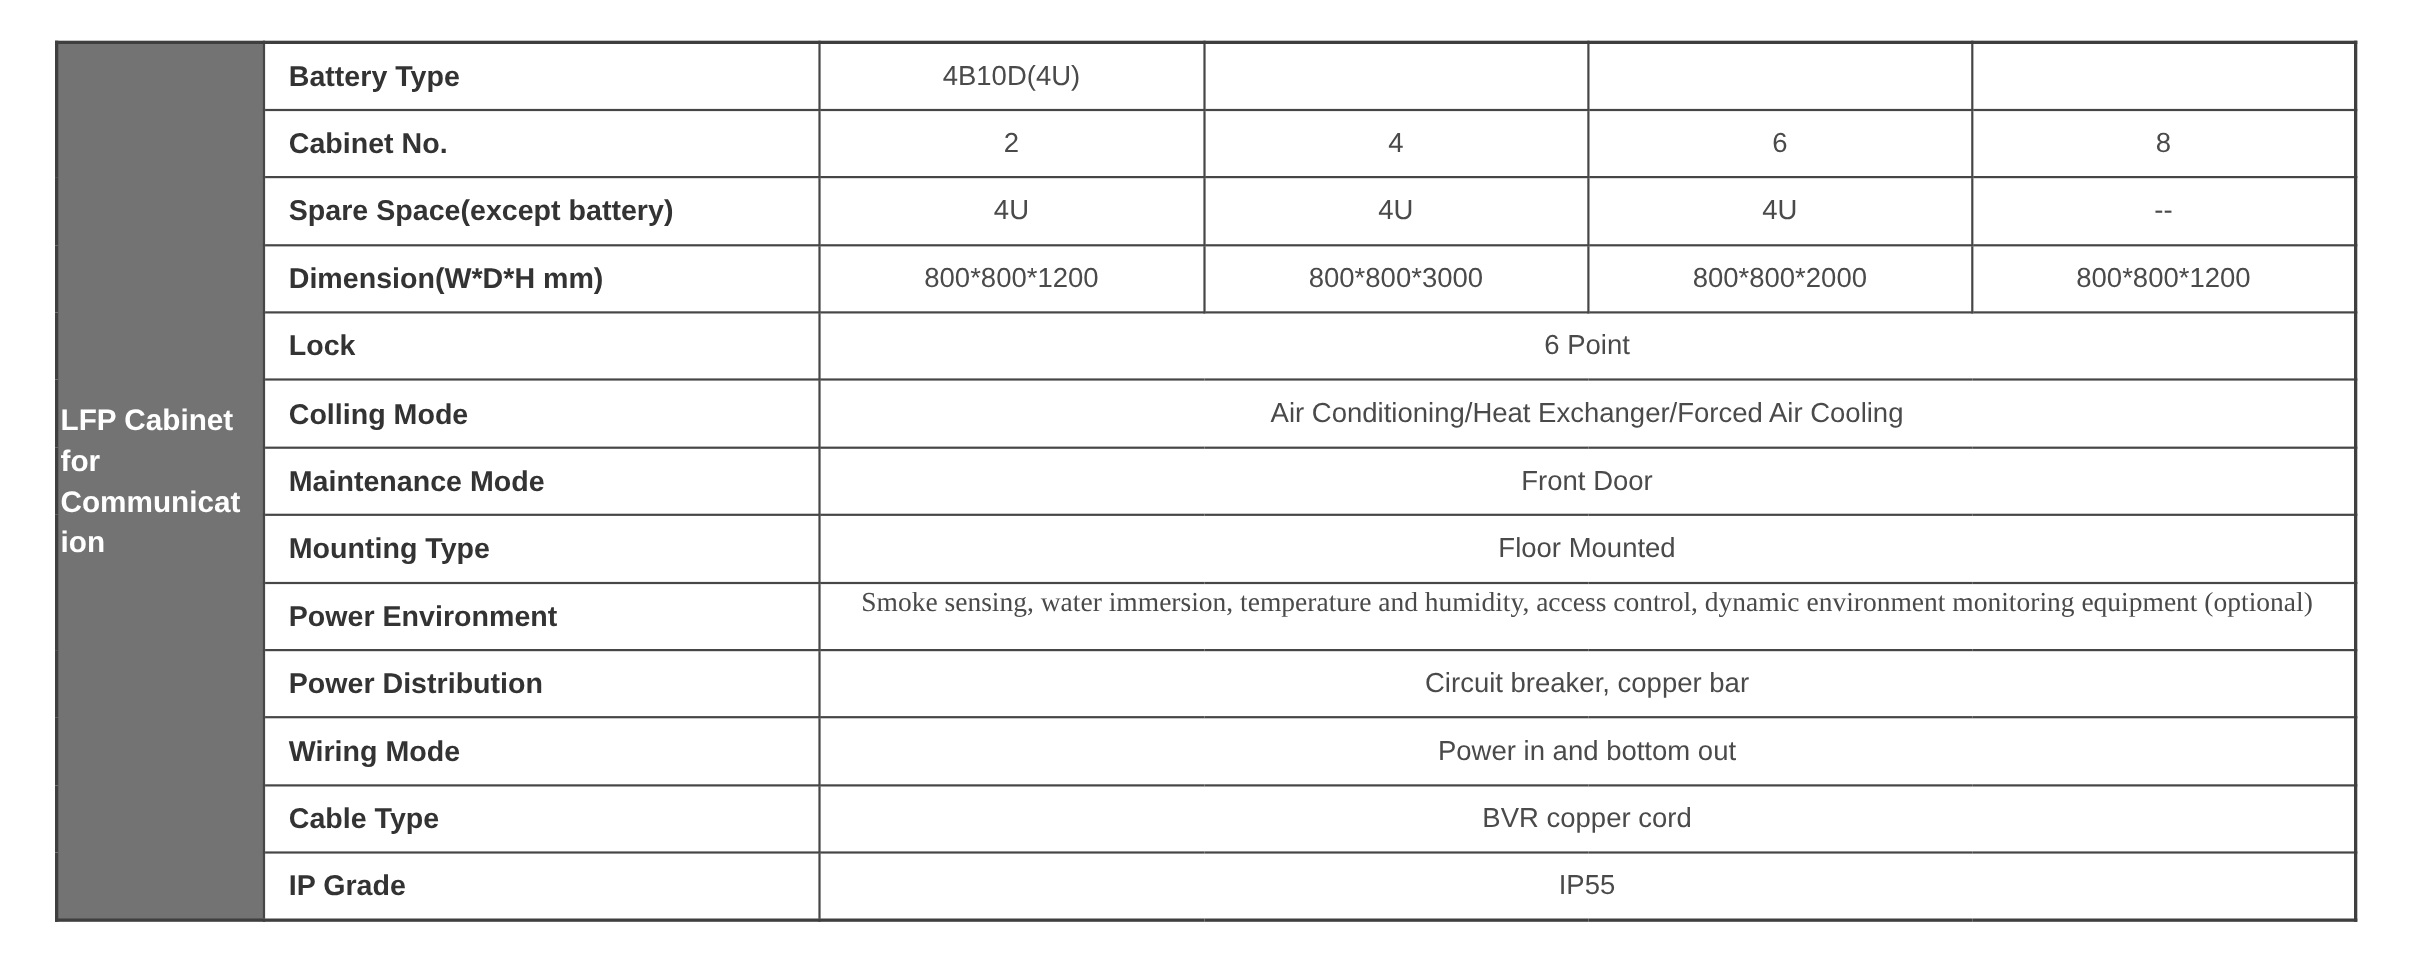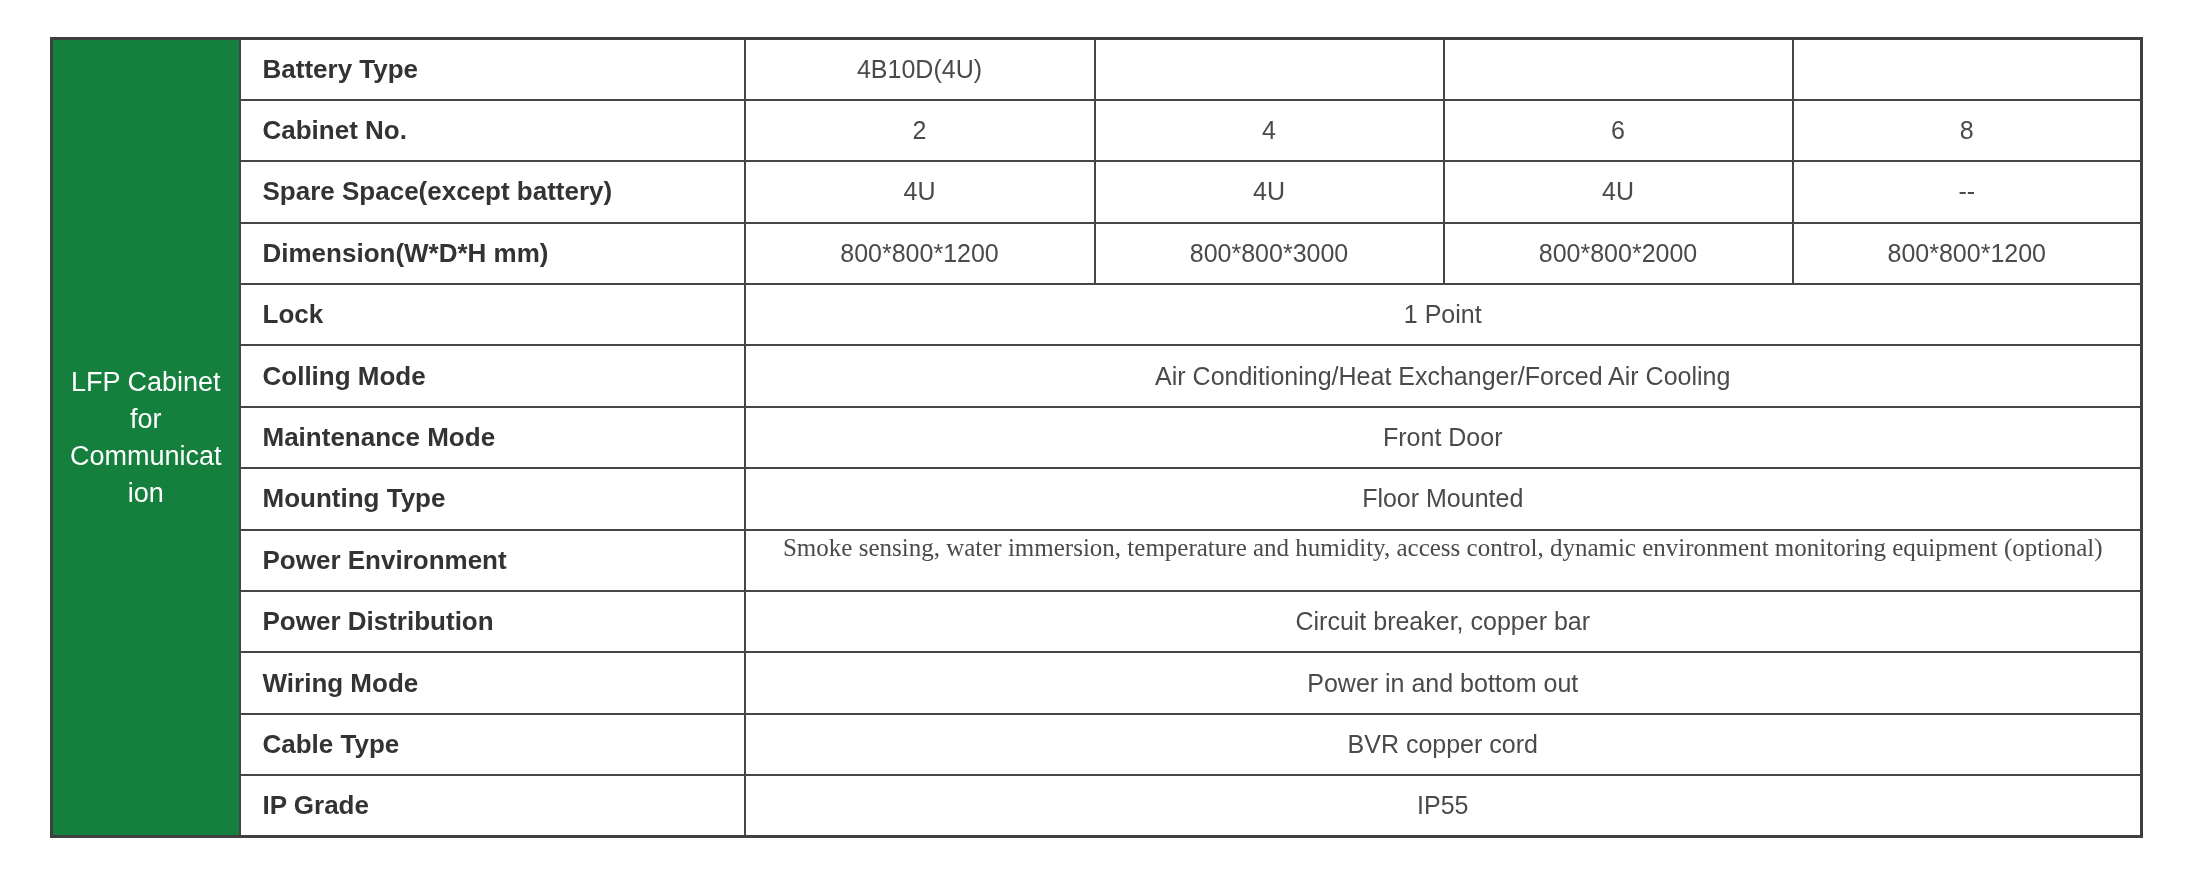--- a/index.html
+++ b/index.html
@@ -18,24 +18,23 @@
     border: 3px solid #3f3f3f;
   }
   table.spec td {
     border: 2px solid #464646;
     vertical-align: middle;
     overflow: hidden;
   }
   tr.spec-row { height: 61.4px; }
 
   td.cat {
-    background: #15803d;
+    background: #737373;
     color: #ffffff;
-    text-align: center;
-    font-weight: normal;
+    font-weight: bold;
     font-size: 27px;
     line-height: 37px;
     padding: 2px;
   }
   td.lbl {
     font-weight: bold;
     font-size: 26px;
     color: #333333;
     text-align: left;
     padding-left: 22px;
@@ -104,21 +103,21 @@
       </tr>
       <tr class="spec-row">
         <td class="lbl">Dimension(W*D*H mm)</td>
         <td class="val">800*800*1200</td>
         <td class="val">800*800*3000</td>
         <td class="val">800*800*2000</td>
         <td class="val">800*800*1200</td>
       </tr>
       <tr class="spec-row">
         <td class="lbl">Lock</td>
-        <td class="val" colspan="4">1 Point</td>
+        <td class="val" colspan="4">6 Point</td>
       </tr>
       <tr class="spec-row">
         <td class="lbl">Colling Mode</td>
         <td class="val" colspan="4">Air Conditioning/Heat Exchanger/Forced Air Cooling</td>
       </tr>
       <tr class="spec-row">
         <td class="lbl">Maintenance Mode</td>
         <td class="val" colspan="4">Front Door</td>
       </tr>
       <tr class="spec-row">

